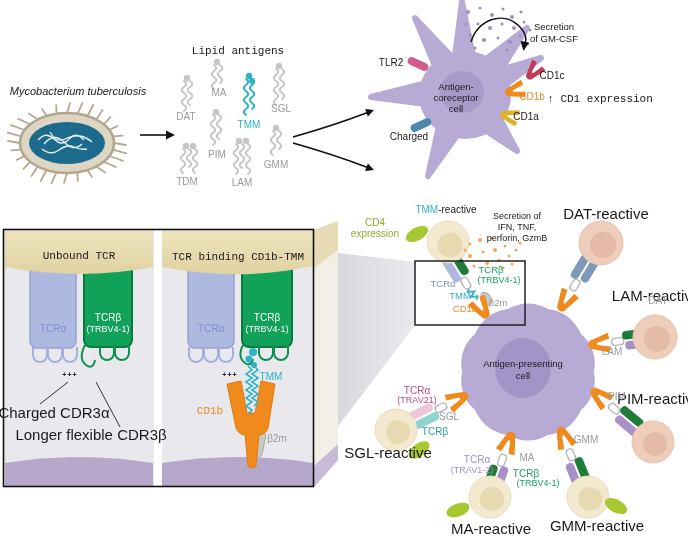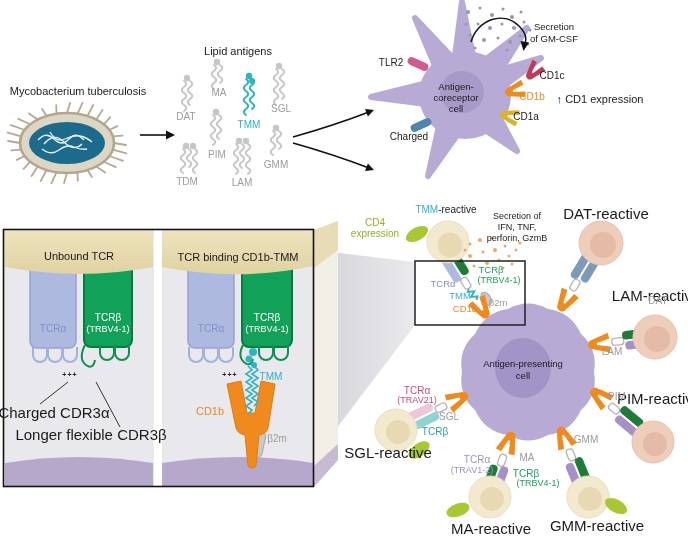--- a/index.html
+++ b/index.html
@@ -1,22 +1,22 @@
 <!DOCTYPE html>
 <html><head>
 <meta charset="utf-8">
 <style>
   html,body{margin:0;padding:0;background:#fff;}
   #fig{position:relative;width:688px;height:540px;background:#fff;overflow:hidden;
        font-family:"Liberation Sans",sans-serif;}
   #art{position:absolute;left:0;top:0;}
   .lbl{position:absolute;transform:translate(-50%,-50%);white-space:nowrap;
        font-size:10px;color:#1a1a1a;text-align:center;line-height:1.1;}
-  .it{font-size:11px;}
-  .t11{font-size:11px;}
+  .it{font-style:italic;font-size:11px;}
+  .t11{font-size:11px;font-family:Liberation Mono, monospace;}
   .t9{font-size:9px;}
   .t95{font-size:9.5px;text-align:center;}
   .t105{font-size:15px;}
   .gray{color:#9b9b9b;}
   .cyan{color:#2eb3c5;}
   .orange{color:#e8872a;}
   .green{color:#1ba05e;}
   .lav{color:#7f91c9;}
   .lav2{color:#a08fc8;}
   .pink{color:#c64b86;}

